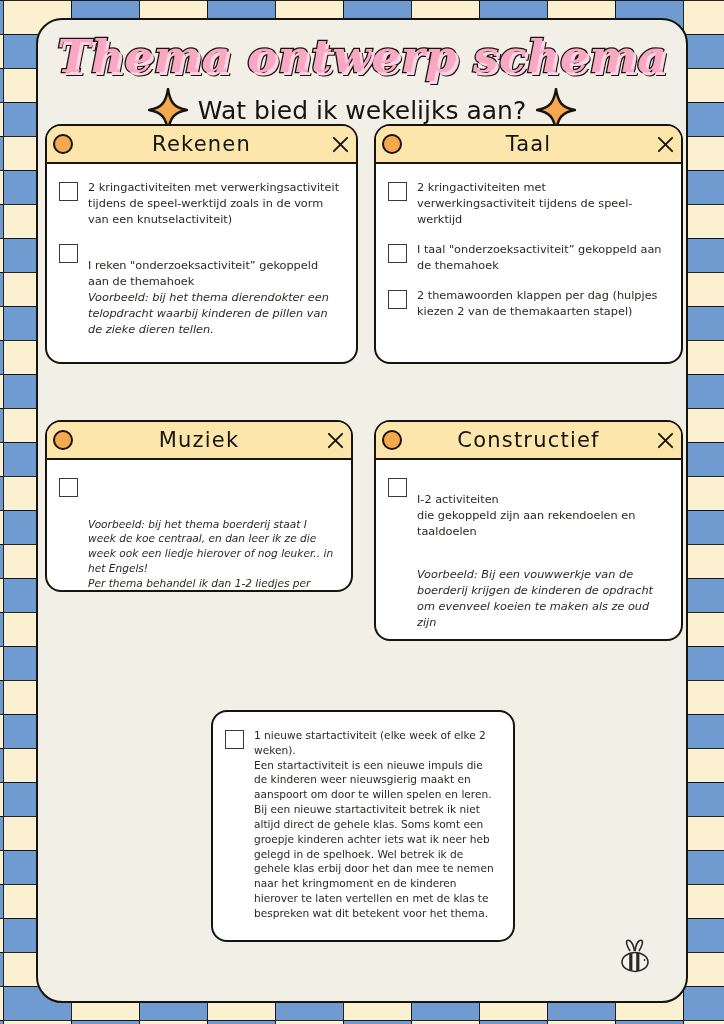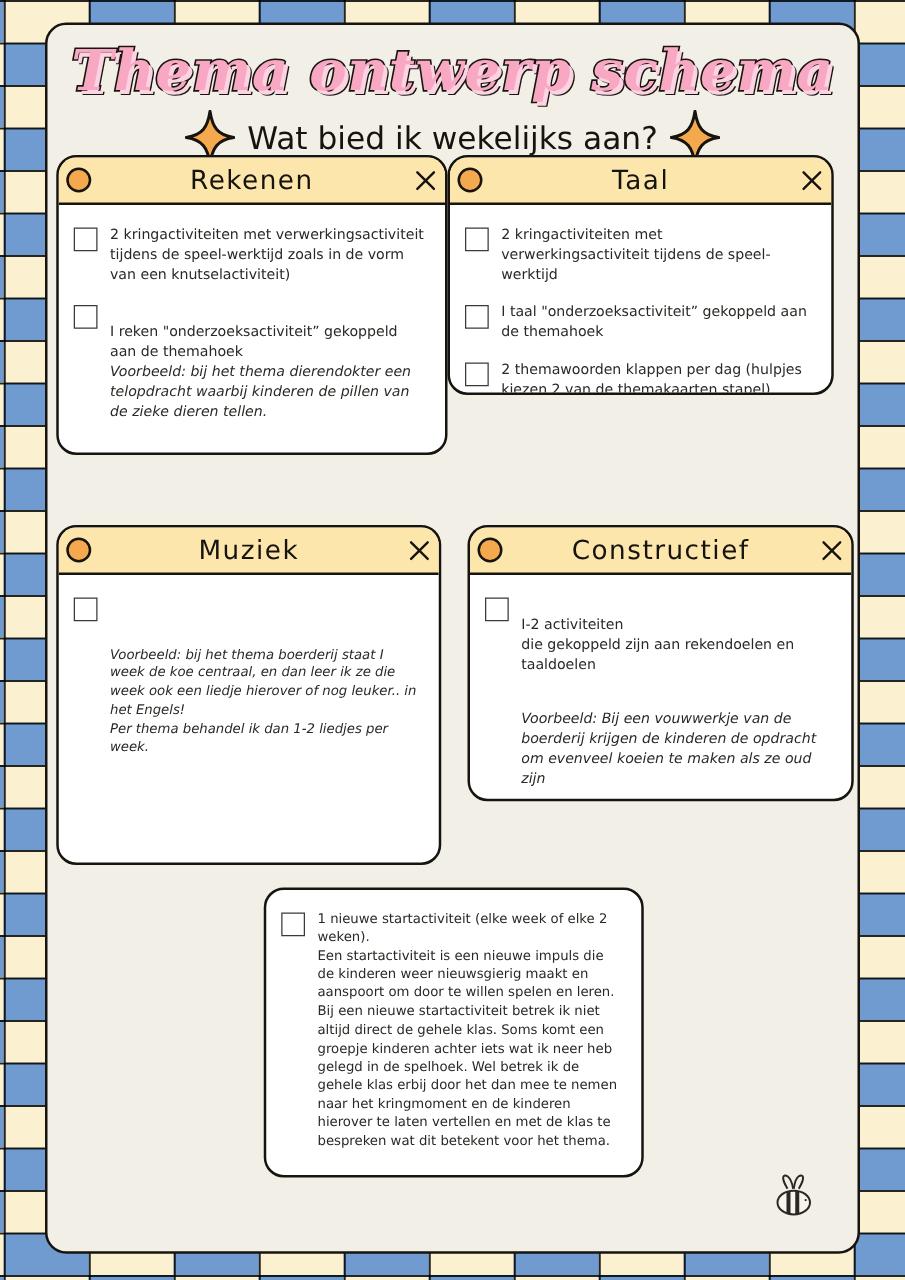--- a/index.html
+++ b/index.html
@@ -42,21 +42,21 @@
 
   
   .panel {
     position: absolute;
     left: 36px;
     top: 18px;
     width: 652px;
     height: 985px;
     background: #F2EFE6;
     border: 2.5px solid #17140f;
-    border-radius: 17px;
+    border-radius: 26px;
     box-sizing: border-box;
     overflow: hidden;
   }
 
   
   .page-title {
     position: absolute;
     left: 0;
     right: 0;
     top: 10px;
@@ -172,22 +172,22 @@
     line-height: 1.4;
   }
   .check-text .em {
     font-style: italic;
     display: block;
   }
   .spacer-line { display: block; height: 11px; }
 
   
   #card-rekenen     { left: 7px;   top: 104px; width: 313px; height: 240px; }
-  #card-taal        { left: 320px; top: 104px; width: 309px; height: 192px; }
-  #card-muziek      { left: 7px;   top: 400px; width: 308px; height: 272px; }
+  #card-taal        { left: 336px; top: 104px; width: 309px; height: 240px; }
+  #card-muziek      { left: 7px;   top: 400px; width: 308px; height: 172px; }
   #card-constructief{ left: 336px; top: 400px; width: 309px; height: 221px; }
   #card-themahoek   { left: 173px; top: 690px; width: 304px; height: 232px; }
 
   
   .bee {
     position: absolute;
     right: 30px;
     bottom: 26px;
   }
 </style>

